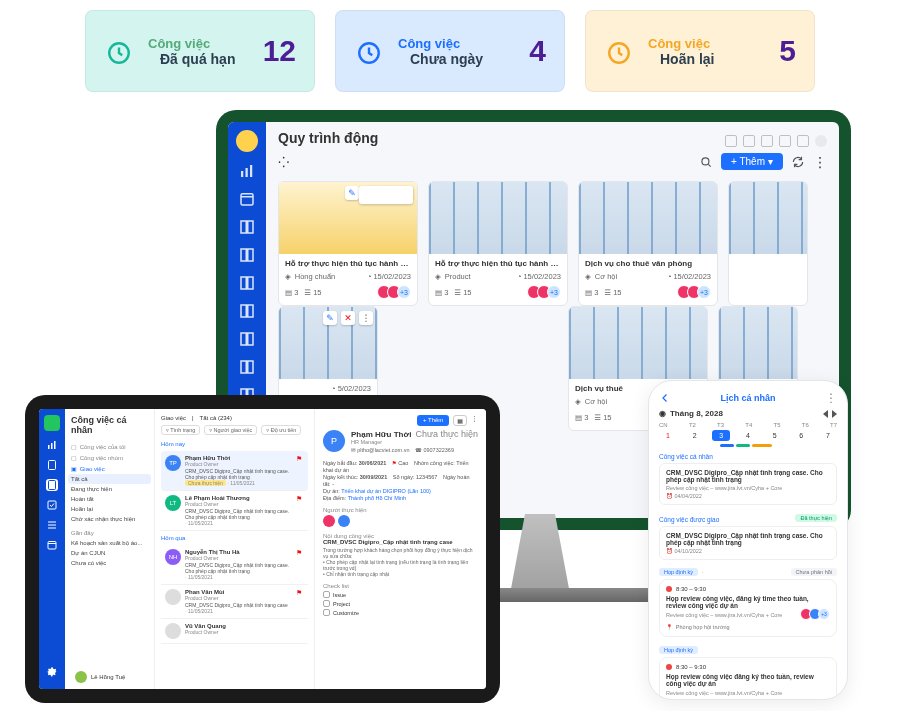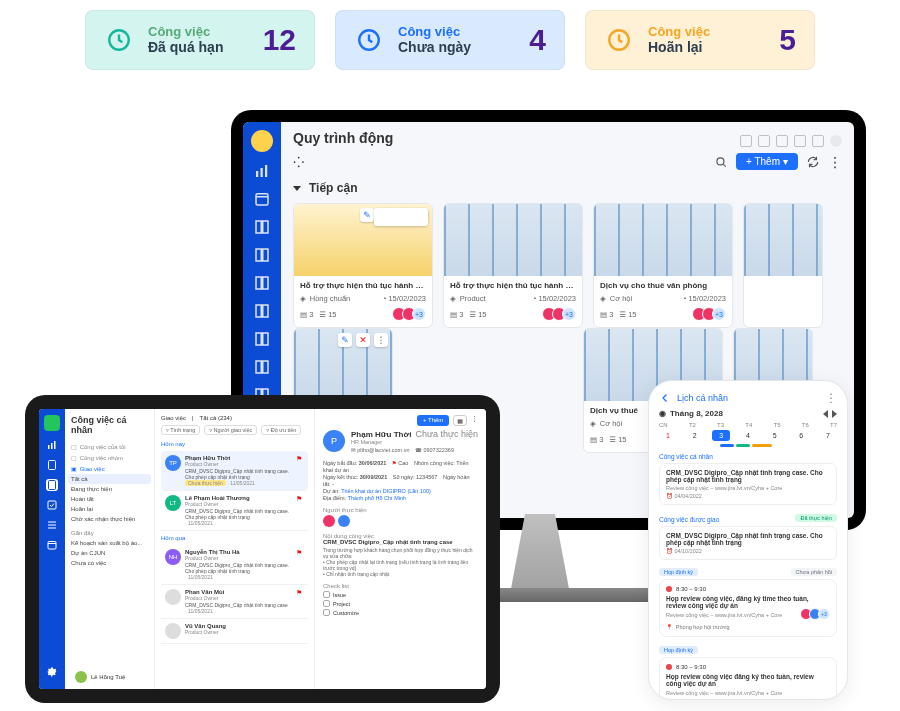--- a/index.html
+++ b/index.html
@@ -1,34 +1,34 @@
 <!DOCTYPE html>
 <html><head>
 <meta charset="utf-8">
 <style>
 * { box-sizing: border-box; margin: 0; padding: 0; }
 body { font-family: -apple-system, BlinkMacSystemFont, "Segoe UI", Arial, sans-serif; background: #fff; width: 900px; height: 711px; position: relative; overflow: hidden; }
 
 
 .stat-cards { display: flex; gap: 20px; justify-content: center; padding: 10px 20px 0; }
-.card { flex: 1; max-width: 230px; border-radius: 8px; display: flex; align-items: center; padding: 12px 18px; gap: 14px; border: 1px solid rgba(0,0,0,.05); }
+.card { flex: 1; max-width: 230px; border-radius: 8px; display: flex; align-items: flex-end; padding: 23px 18px; gap: 14px; border: 1px solid rgba(0,0,0,.05); }
 .card.teal   { background: #d4f4f0; }
 .card.blue   { background: #d9eaff; }
 .card.orange { background: #fff1d6; }
 .card .icon  { width: 30px; height: 30px; display: flex; align-items: center; justify-content: center; }
 .card .icon svg { width: 26px; height: 26px; }
 .card .labels { display: flex; flex-direction: column; font-size: 13px; line-height: 1.2; }
 .card .labels .t1 { color: #5a7; font-weight: 600; }
 .card.blue .labels .t1 { color: #1d6fff; }
 .card.orange .labels .t1 { color: #f5a623; }
-.card .labels .t2 { color: #2c3e50; font-weight: 600; font-size: 14px; }
+.card .labels .t2 { color: #2c3e50; font-weight: 600; font-size: 14px; margin-left: 12px; }
 .card .num { margin-left: auto; font-size: 30px; font-weight: 700; color: #4c1d95; }
 
 
-.monitor { position: absolute; top: 110px; left: 231px; width: 635px; height: 420px; background: #000000; border-radius: 20px; padding: 12px; }
+.monitor { position: absolute; top: 110px; left: 216px; width: 635px; height: 420px; background: #14532d; border-radius: 20px; padding: 12px; }
 .monitor-screen { background: #f5f7fa; width: 100%; height: 100%; border-radius: 6px; overflow: hidden; display: flex; }
 .monitor-stand { position: absolute; top: 514px; left: 490px; width: 100px; height: 80px; background: linear-gradient(#c0c0c0,#a0a0a0); clip-path: polygon(35% 0,65% 0,80% 100%,20% 100%); }
 .monitor-base { position: absolute; top: 588px; left: 420px; width: 240px; height: 14px; background: linear-gradient(#888,#666); border-radius: 7px 7px 3px 3px; }
 
 
 .m-sidebar { width: 38px; background: #0c4bd4; display: flex; flex-direction: column; align-items: center; padding: 8px 0; gap: 10px; }
 .m-sidebar .avatar-circle { width: 22px; height: 22px; border-radius: 50%; background: #ffd24d; }
 .m-sidebar .sicon { width: 18px; height: 18px; opacity: .85; }
 .m-main { flex: 1; padding: 8px 12px; overflow: hidden; font-size: 10px; color: #333; }
 .m-title-row { display: flex; align-items: center; gap: 6px; }
@@ -105,21 +105,21 @@
 .t-right .redflag { color:#e11; }
 .t-right .section-t { font-size:6px; color:#888; margin-top:6px; }
 .t-right .val { font-size:6px; font-weight:600; }
 .t-right .chk { font-size:5.5px; margin:2px 0; display:flex; align-items:center; gap:3px; }
 .t-right .chk .box { width:7px;height:7px;border:1px solid #aaa;border-radius:2px;flex-shrink:0; }
 
 
 .phone { position:absolute; top:380px; left:648px; width:200px; height:320px; background:#fff; border-radius:24px; border:1px solid #e3e6ea; box-shadow:0 4px 20px rgba(0,0,0,.08); padding:10px 10px; overflow:hidden; font-size:7px; color:#333; }
 .phone .ph-header { display:flex; align-items:center; gap:6px; margin-bottom:4px; }
 .phone .ph-back { width:12px;height:12px; }
-.phone .ph-title { flex:1; color:#1d6fff; font-size:9px; font-weight:400; }
+.phone .ph-title { flex:1; text-align:center; color:#1d6fff; font-size:9px; font-weight:700; }
 .phone .ph-more { font-size:12px; color:#888; }
 .phone .ph-month { display:flex; align-items:center; gap:4px; font-size:8px; font-weight:600; margin:4px 0; }
 .phone .ph-month .tri-l,.phone .ph-month .tri-r { width:0;height:0;border-top:4px solid transparent;border-bottom:4px solid transparent; }
 .phone .ph-month .tri-l { border-right:5px solid #555; margin-left:auto; }
 .phone .ph-month .tri-r { border-left:5px solid #555; }
 .phone .days { display:flex; justify-content:space-between; font-size:6px; color:#888; margin-top:4px; }
 .phone .dates { display:flex; justify-content:space-between; font-size:7px; margin-top:2px; }
 .phone .dates span { width:18px; text-align:center; padding:2px 0; border-radius:3px; }
 .phone .dates span.sel { background:#1d6fff; color:#fff; }
 .phone .dates span.red { color:#e11; }
@@ -252,24 +252,20 @@
             <span>+ Thêm</span>
             <span>▾</span>
           </div>
         <span class="refresh"><svg viewBox="0 0 24 24" fill="none" stroke="#555" stroke-width="2">
               <path d="M4 12a8 8 0 0 1 14-5M20 12a8 8 0 0 1-14 5"></path>
               <path d="M18 3v5h-5M6 21v-5h5"></path>
             </svg></span>
         <span class="more">⋮</span>
       </div>
 
-      <div class="m-section-h">
-        <span class="chev"></span>
-        <span>Tiếp cận</span>
-      </div>
       <div class="m-cards">
         <div class="m-card first">
           <div class="img">
             <div class="card-actions">
                 <span style="color:#1d6fff">✎</span>
                 <span>⧉</span>
                 <span style="color:#e11">✕</span>
                 <span>⋮</span>
               </div>
           </div>

